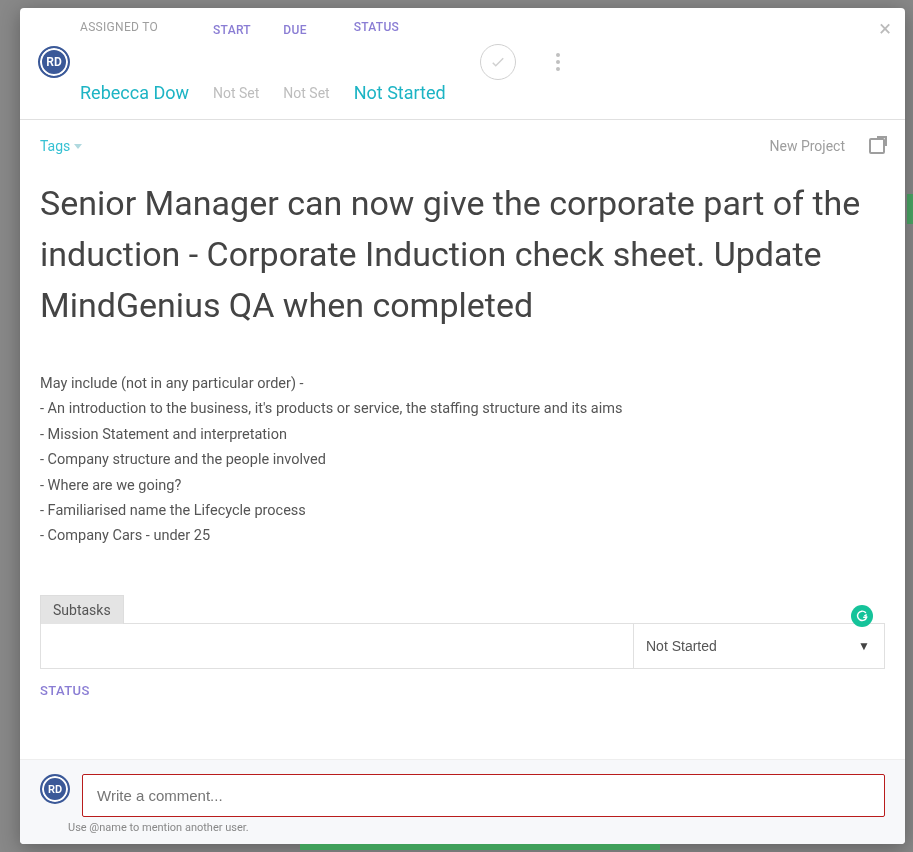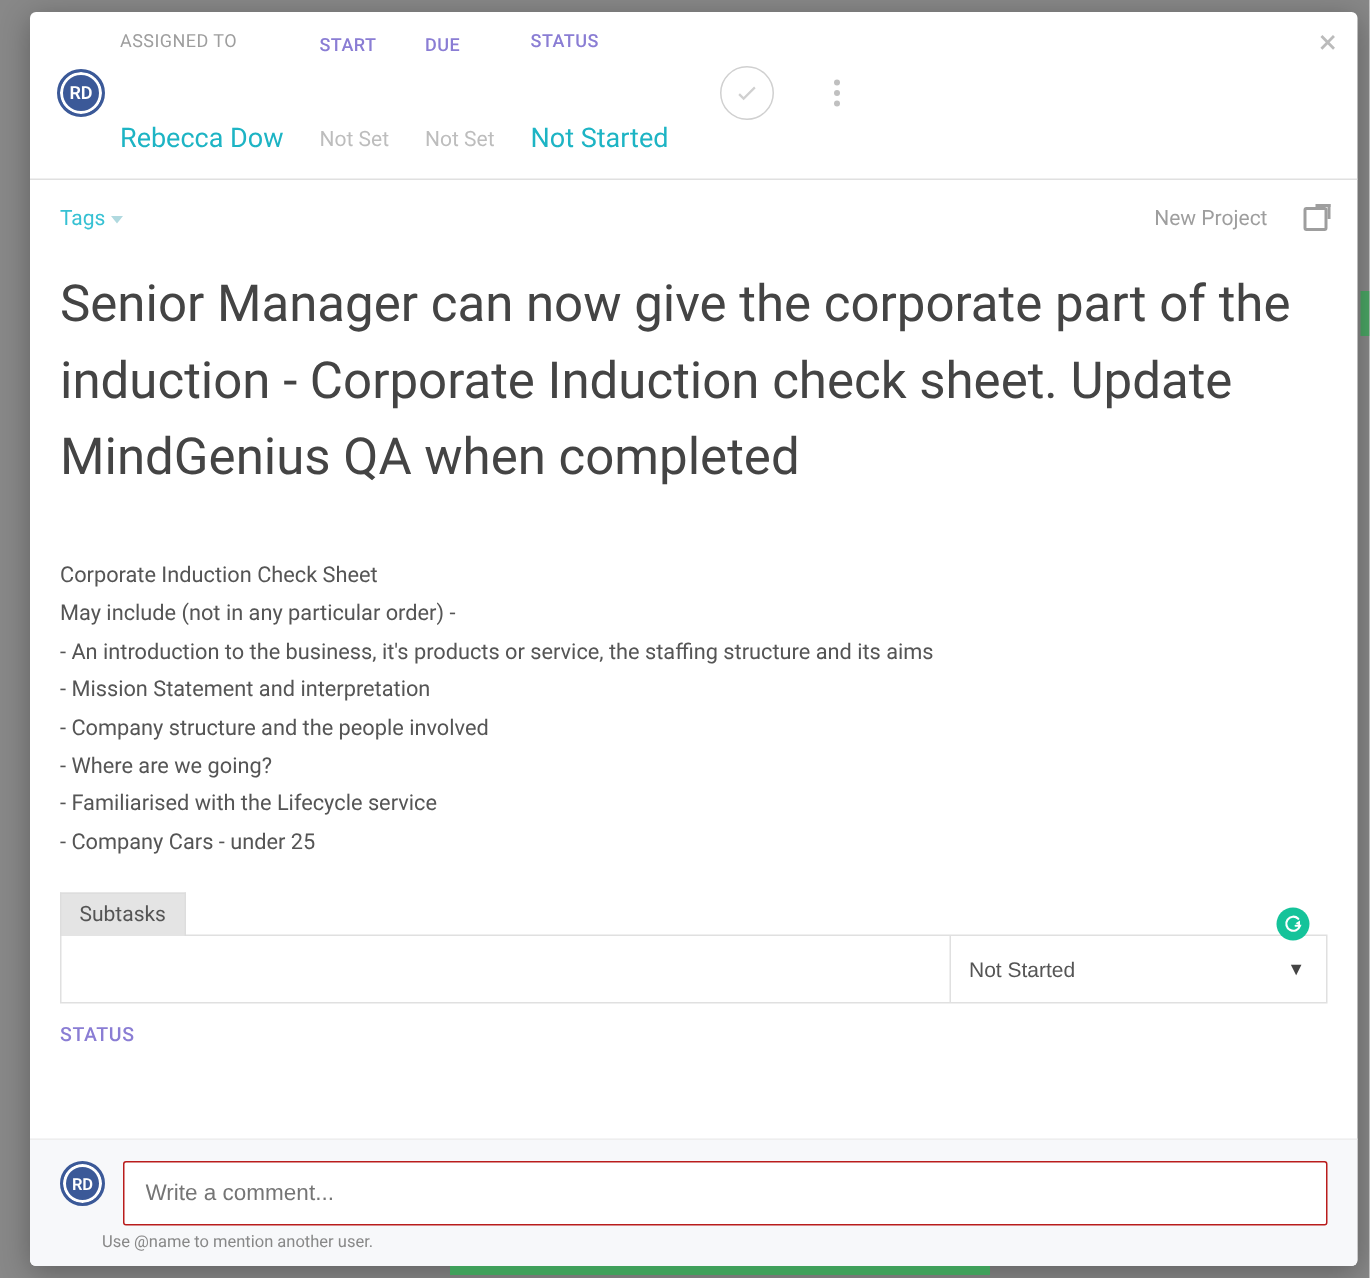--- a/index.html
+++ b/index.html
@@ -84,21 +84,21 @@
   .ext-icon { width:16px; height:16px; border:2px solid #9e9e9e; border-radius:2px; position:relative;}
   .ext-icon::after { content:""; position:absolute; top:-4px; right:-4px; width:8px; height:8px; border-top:2px solid #9e9e9e; border-right:2px solid #9e9e9e;}
   .title {
     font-size: 34px;
     font-weight: 400;
     color: #444;
     line-height: 1.5;
     margin-bottom: 40px;
   }
   .desc { font-size: 14.5px; color:#555; line-height: 1.75;}
-  .subtasks-section { margin-top: 21px; }
+  .subtasks-section { margin-top: 46px; }
   .subtasks-tab {
     display:inline-block;
     background:#e4e4e4;
     padding: 6px 12px;
     font-size: 14px;
     color:#555;
     border:1px solid #ddd;
     border-bottom:none;
   }
   .subtasks-row {
@@ -222,27 +222,26 @@
         </div>
         <div class="project-link">
           <span>New Project</span>
           <span class="ext-icon"></span>
         </div>
       </div>
 
       <h1 class="title">Senior Manager can now give the corporate part of the induction - Corporate Induction check sheet. Update MindGenius QA when completed</h1>
 
       <div class="desc" id="desc-container">
-          <div>Corporate Induction Check Sheet</div>
           <div>May include (not in any particular order) -</div>
           <div>- An introduction to the business, it's products or service, the staffing structure and its aims</div>
           <div>- Mission Statement and interpretation</div>
           <div>- Company structure and the people involved</div>
           <div>- Where are we going?</div>
-          <div>- Familiarised with the Lifecycle service</div>
+          <div>- Familiarised name the Lifecycle process</div>
           <div>- Company Cars - under 25</div>
         </div>
 
       <div class="subtasks-section">
         <div class="subtasks-tab">Subtasks</div>
         <div class="subtasks-row">
           <div class="name-cell"></div>
           <div class="status-cell">
             <select class="select-like">
               <option>Not Started</option>

